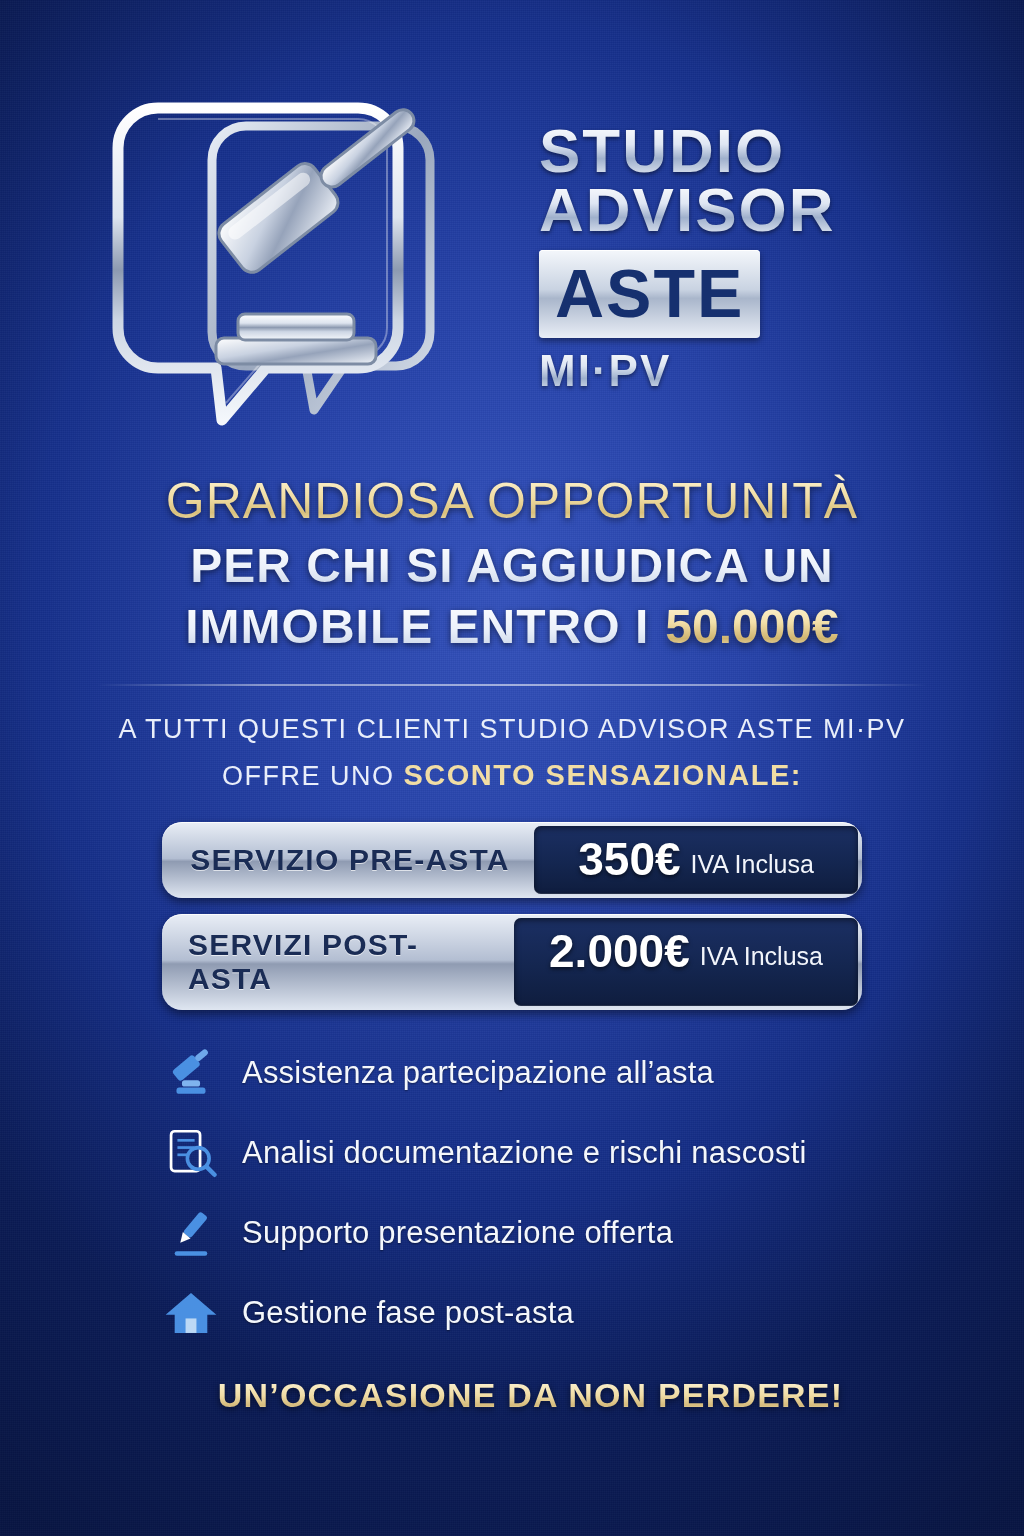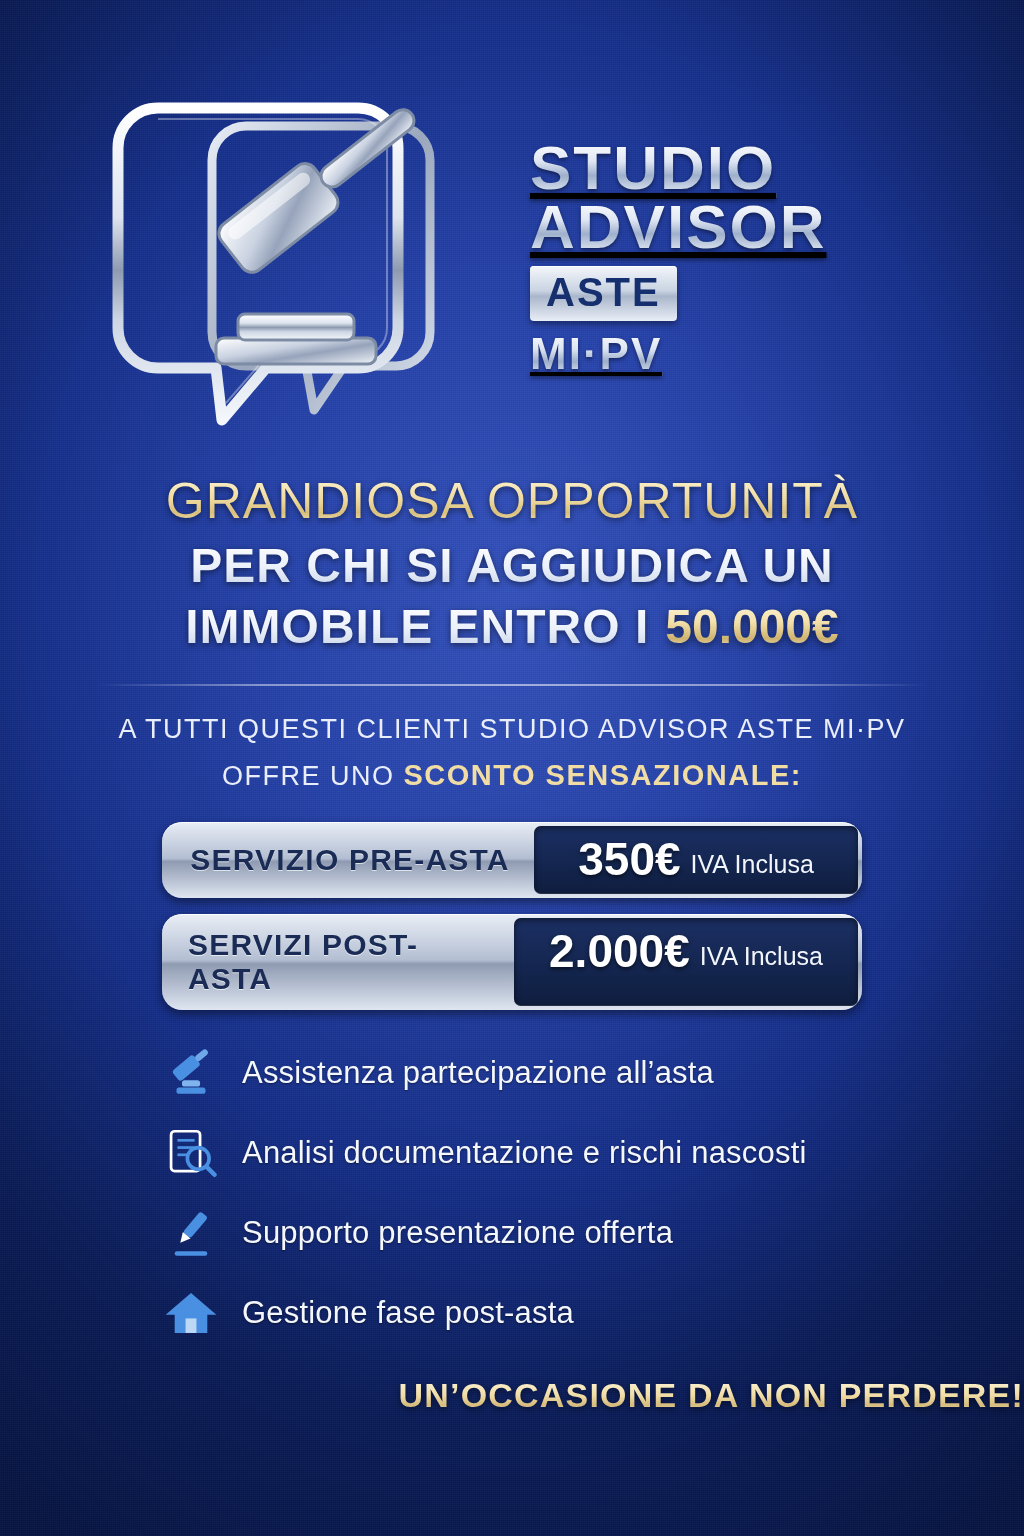--- a/index.html
+++ b/index.html
@@ -40,22 +40,21 @@
     pointer-events: none;
   }
 
   .content { position: relative; z-index: 3; }
 
   
   .header {
     display: flex;
     align-items: center;
     padding: 72px 0 0 96px;
-    gap: 34px;
-    text-decoration: underline;
+    gap: 43px;
   }
 
   .logo-mark { width: 400px; height: 360px; flex: none; margin-top: -6px; }
 
   .brand { padding-top: 20px; }
 
   .brand-line {
     font-weight: 700;
     font-size: 62px;
     letter-spacing: 2px;
@@ -66,21 +65,21 @@
     color: transparent;
     -webkit-text-fill-color: transparent;
     filter: drop-shadow(0 2px 2px rgba(0,0,0,0.45));
   }
 
   .brand-badge {
     display: inline-block;
     margin-top: 10px;
     padding: 4px 16px 6px 16px;
     font-weight: 700;
-    font-size: 40px;
+    font-size: 68px;
     letter-spacing: 2px;
     color: #16306f;
     background: linear-gradient(180deg, #f4f7fb 0%, #c9d3e2 45%, #a9b6cb 55%, #e9eef6 100%);
     border-radius: 4px;
     box-shadow: 0 3px 6px rgba(0,0,0,0.4), inset 0 1px 0 #ffffff;
   }
 
   .brand-sub {
     margin-top: 8px;
     font-weight: 700;
@@ -239,21 +238,21 @@
   .feature-icon { width: 58px; height: 58px; flex: none; display: block; }
   .feature-text {
     font-size: 31px;
     color: #f4f7fc;
     letter-spacing: 0.2px;
     text-shadow: 0 1px 2px rgba(0,0,0,0.45);
   }
 
   
   .footer {
-    text-align: right;
+    text-align: center;
     margin-top: 34px;
     padding-left: 37px;
   }
   .footer-text {
     font-weight: 700;
     font-size: 34px;
     letter-spacing: 1.2px;
     background: linear-gradient(180deg, #fff8de 0%, #f0dca5 50%, #d5bb7c 75%, #fdf4d8 100%);
     -webkit-background-clip: text;
     background-clip: text;

